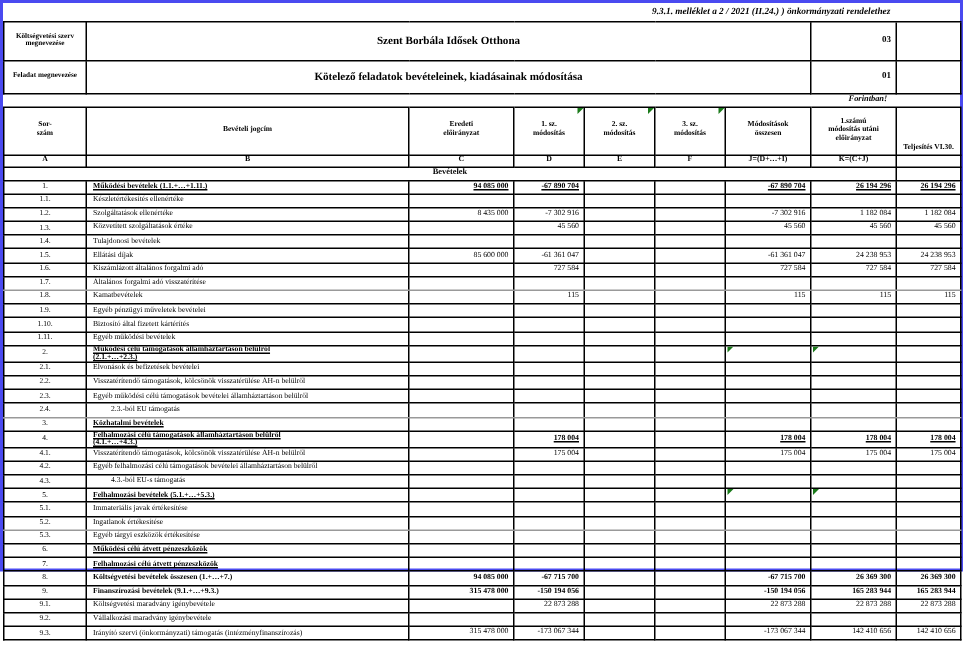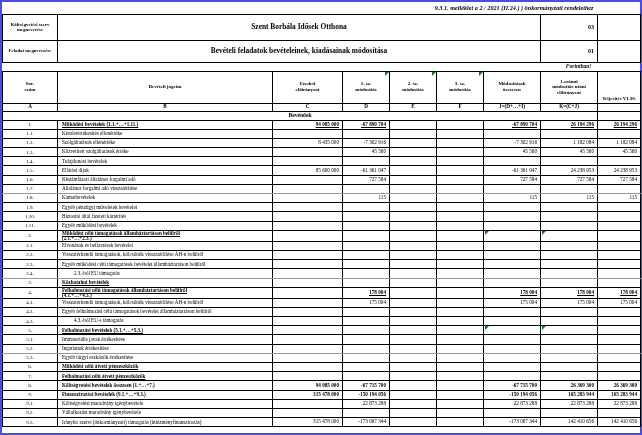--- a/index.html
+++ b/index.html
@@ -4,21 +4,21 @@
 <title>Szent Borbála Idősek Otthona – Kötelező feladatok</title>
 <style>
   html,body{margin:0;padding:0;background:#ffffff;}
   body{
     font-family:"Liberation Serif", serif;
     width:642px;height:435px;overflow:hidden;
     -webkit-font-smoothing:none;
   }
   #sheet{
     position:relative;
-    width:642px;height:435px;
+    width:642px;height:381px;
     box-sizing:border-box;
     border:2px solid #4a4af0;
     background:#fff;
   }
   table{border-collapse:collapse;table-layout:fixed;width:638px;}
   td{
     border:1px solid #000;
     font-size:5.2px;
     line-height:1.05;
     padding:0 1px;
@@ -72,21 +72,21 @@
 
       <tr style="height:26px">
         <td class="lbl cellwrap">Költségvetési szerv megnevezése</td>
         <td class="ttl c cellwrap" colspan="6">Szent Borbála Idősek Otthona</td>
         <td class="r" style="font-size:6px;font-weight:bold;">03</td>
         <td></td>
       </tr>
 
       <tr style="height:22px">
         <td class="lbl">Feladat megnevezése</td>
-        <td class="ttl c" colspan="6">Bevételi feladatok bevételeinek, kiadásainak módosítása</td>
+        <td class="ttl c" colspan="6">Kötelező feladatok bevételeinek, kiadásainak módosítása</td>
         <td class="r" style="font-size:6px;font-weight:bold;">01</td>
         <td></td>
       </tr>
 
       <tr style="height:9px">
         <td style="border:none;border-bottom:1px solid #000;"></td>
         <td style="border:none;border-bottom:1px solid #000;"></td>
         <td style="border:none;border-bottom:1px solid #000;"></td>
         <td style="border:none;border-bottom:1px solid #000;"></td>
         <td style="border:none;border-bottom:1px solid #000;"></td>

